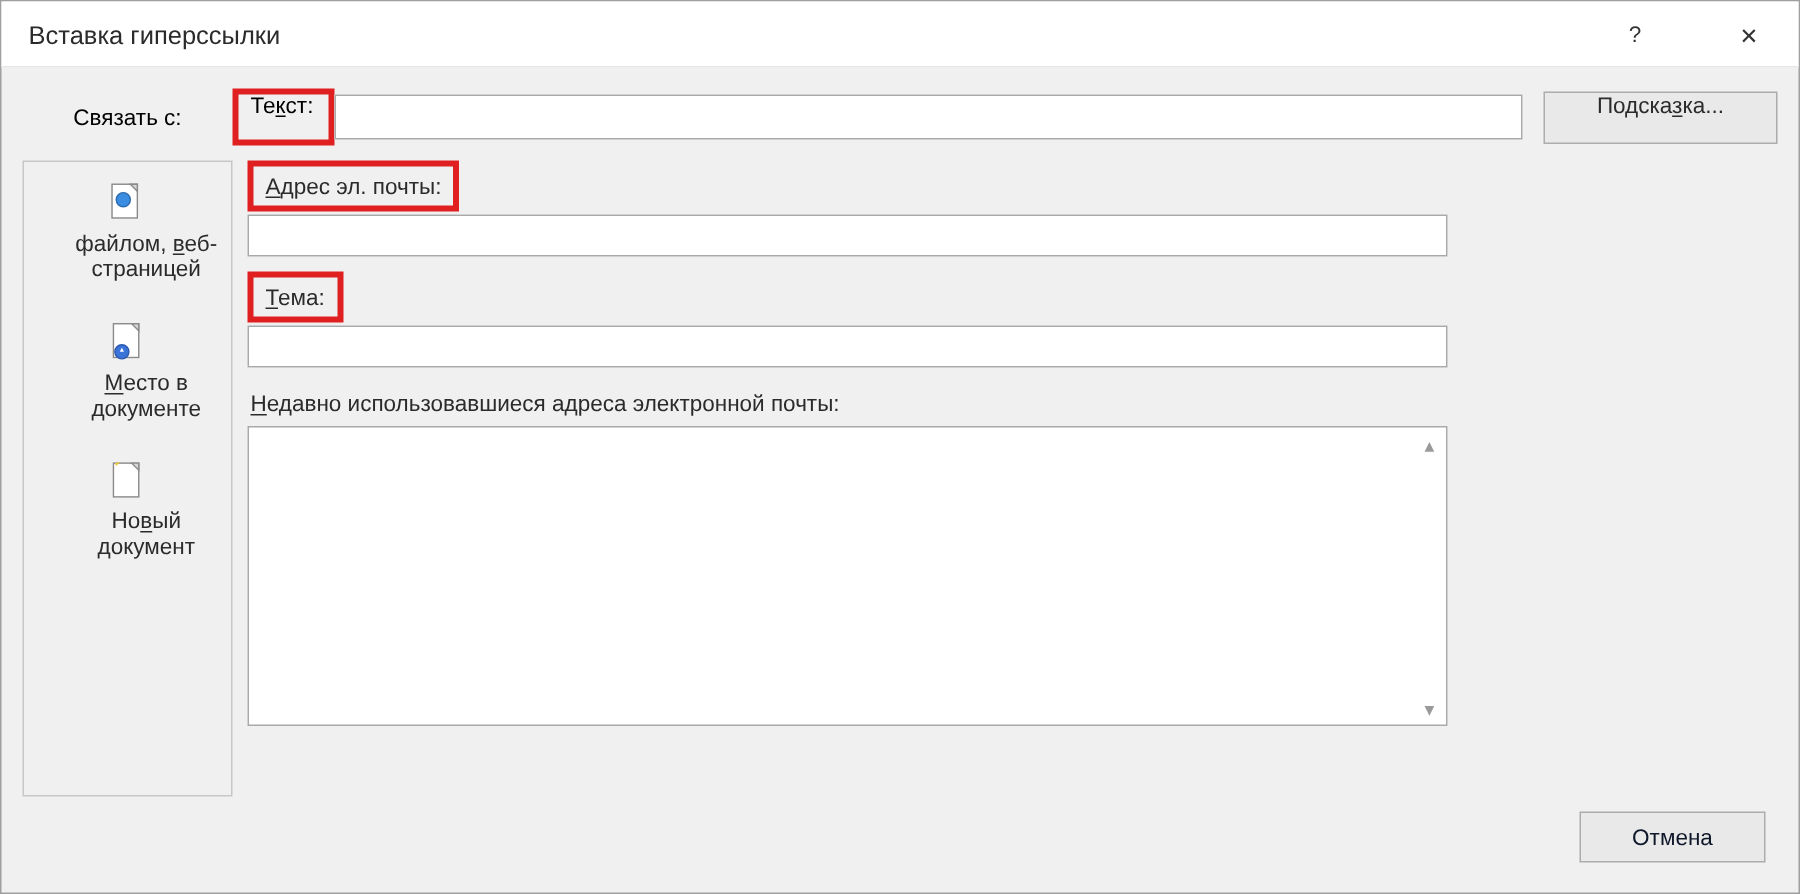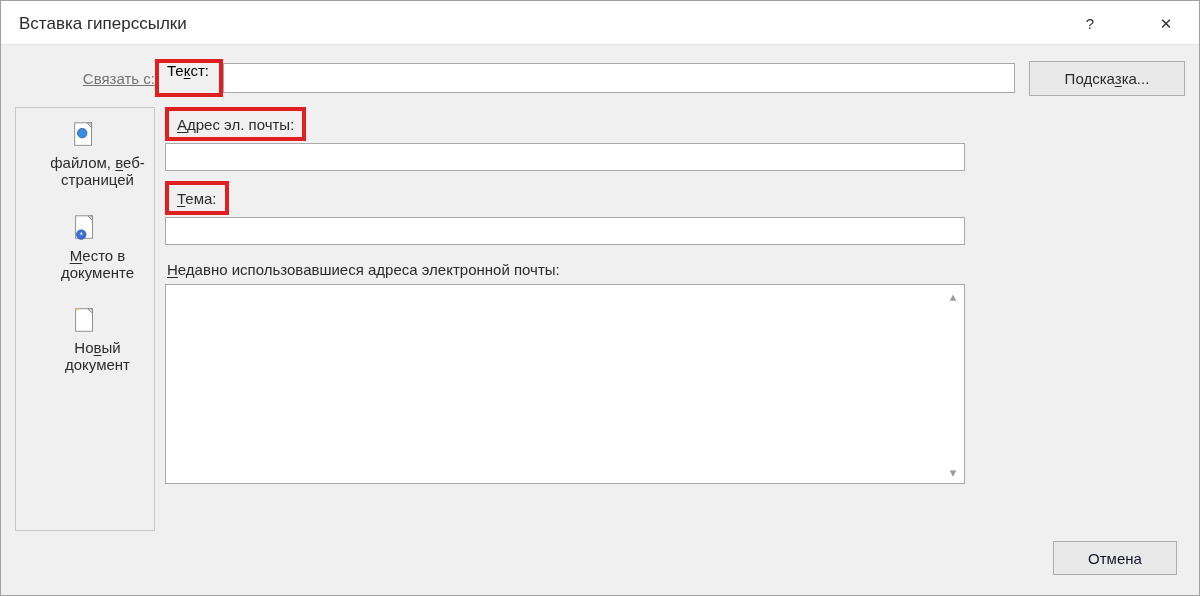--- a/index.html
+++ b/index.html
@@ -27,35 +27,35 @@
       flex: 1;
       display: flex; flex-direction: column;
       padding: 10px 14px 10px 14px;
     }
 
     
     .top-row {
       display: flex; align-items: center; gap: 0;
       height: 46px;
     }
-    .linkwith-cell { width: 140px; text-align: right; color: #737373; text-decoration: underline; }
+    .linkwith-cell { width: 140px; text-align: center; color: #000000; }
     .text-label-box {
       height: 38px; padding: 4px 10px 20px 8px;
       display: flex; align-items: center;
     }
     .text-input {
       flex: 1; height: 30px;
       background: #ffffff; border: 1px solid #a9a9a9;
       padding: 0 6px;
     }
     .hint-btn {
       width: 156px; height: 35px; margin-left: 14px;
       background: #e9e9e9; border: 1px solid #adadad;
       color: #2b2b2b;
-      display: flex; align-items: center; justify-content: center;
+      display: flex; align-items: flex-start; justify-content: center;
     }
 
     
     .mid {
       flex: 1; display: flex; gap: 10px; margin-top: 6px;
     }
 
     .sidebar {
       width: 140px;
       border: 1px solid #c7c7c7;

